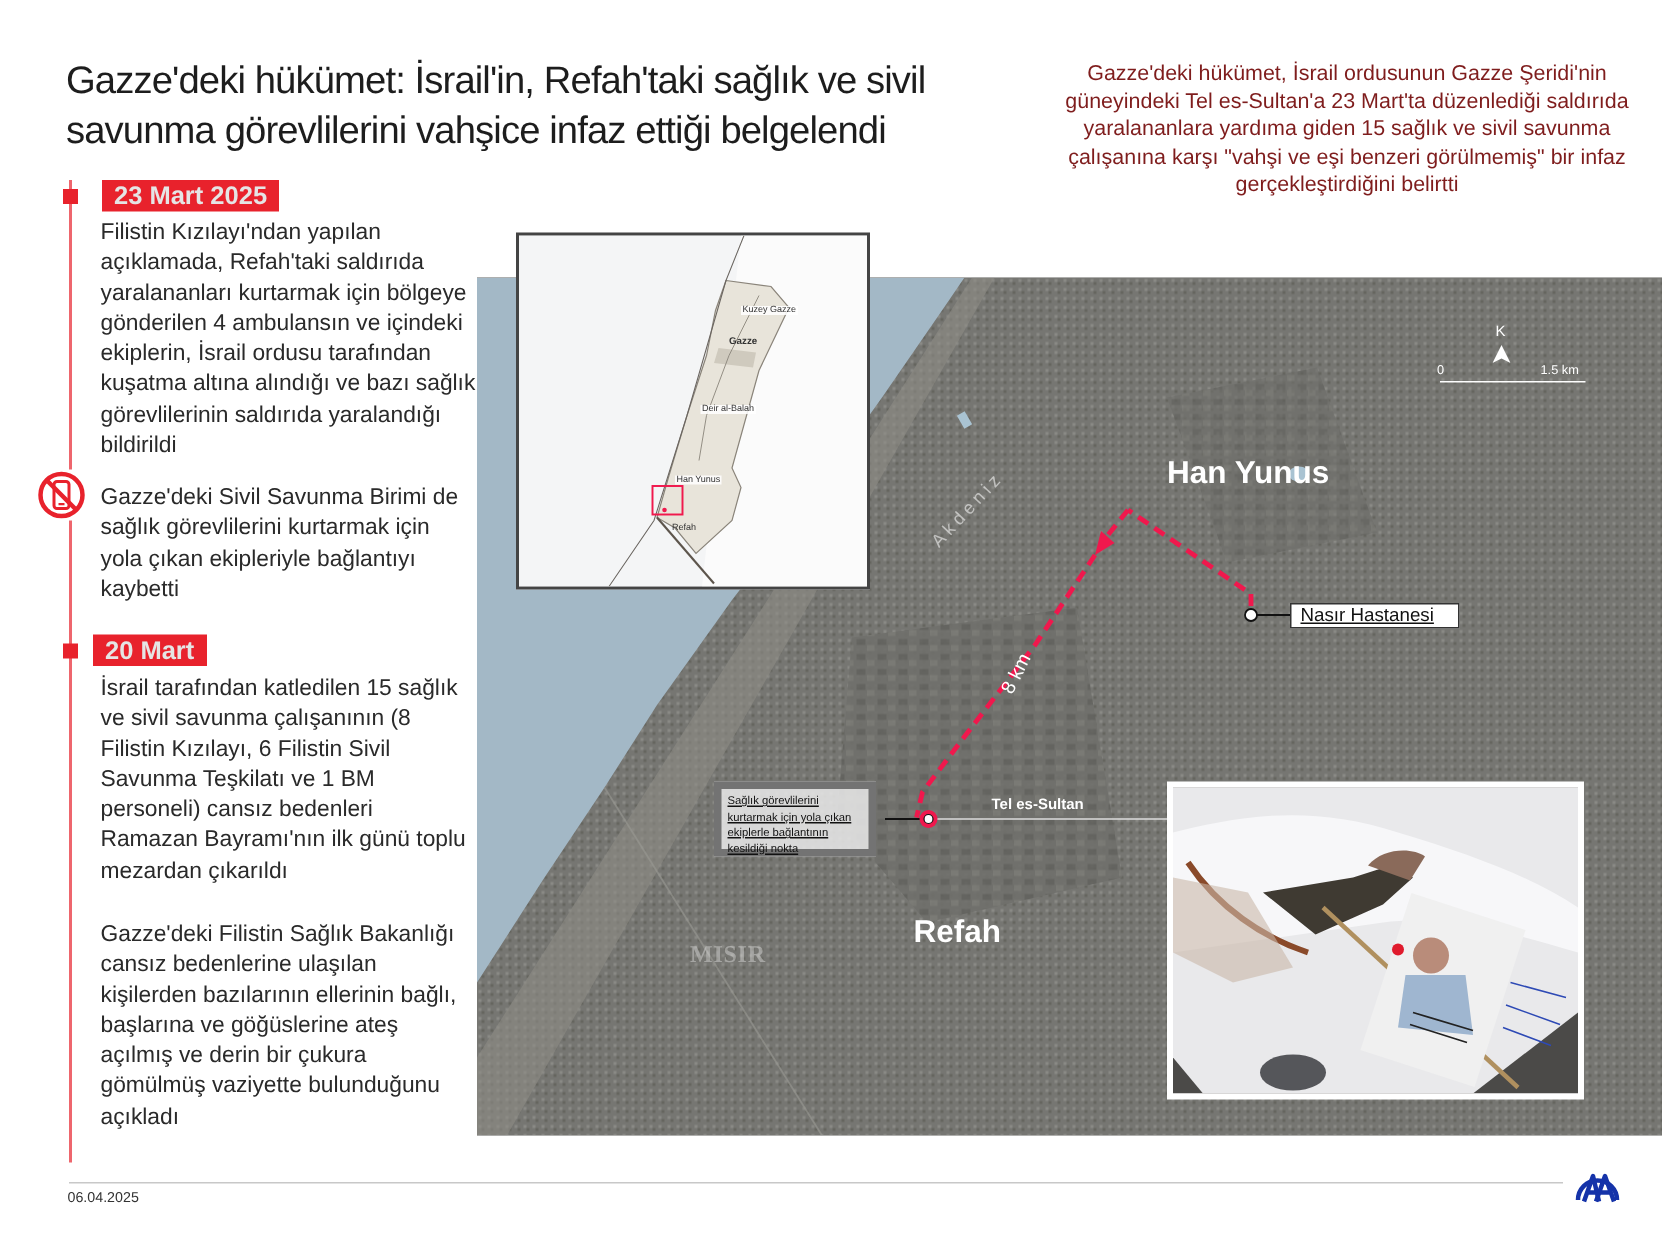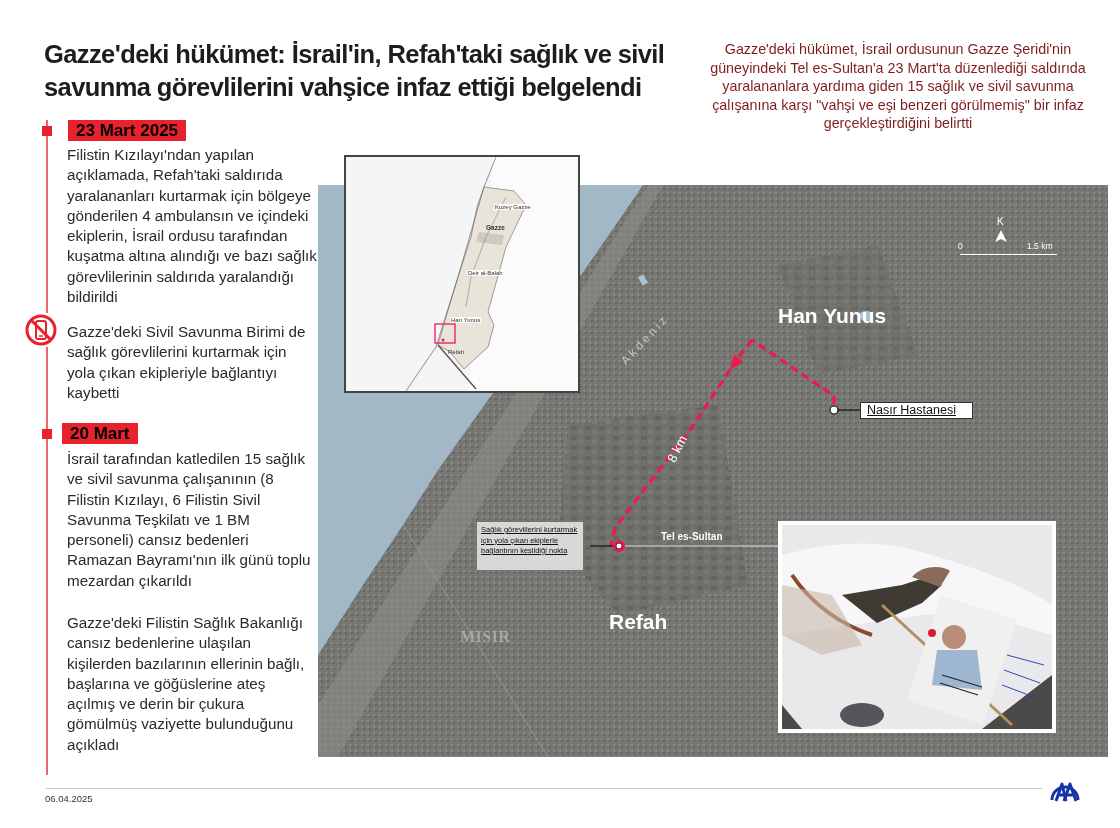--- a/index.html
+++ b/index.html
@@ -1,44 +1,44 @@
 <!DOCTYPE html>
 <html><head>
 <meta charset="utf-8">
 <style>
   * { box-sizing: border-box; margin: 0; padding: 0; }
   html, body { width: 1120px; height: 828px; background: #ffffff; overflow: hidden; }
   body { position: relative; font-family: "Liberation Sans", "DejaVu Sans", sans-serif; color: #222; }
 
-  .title { position: absolute; left: 44px; top: 38px; width: 640px; font-size: 25.5px; font-weight: bold; line-height: 33px; color: #1d1d1d; letter-spacing: -0.6px; }
+  .title { position: absolute; left: 44px; top: 38px; width: 640px; font-size: 25.5px; font-weight: normal; line-height: 33px; color: #1d1d1d; letter-spacing: -0.6px; }
   .summary { position: absolute; left: 698px; top: 40px; width: 400px; font-size: 14.3px; line-height: 18.6px; color: #7f1d1d; text-align: center; }
 
   .timeline-line { position: absolute; left: 46px; top: 120px; width: 2px; height: 655px; background: #e8333c; opacity: 0.75; }
   .tl-dot { position: absolute; width: 10px; height: 10px; background: #e8222c; }
-  .date-badge { position: absolute; background: #e8222c; color: #000000; font-weight: bold; font-size: 17px; line-height: 21px; padding: 0 8px; }
+  .date-badge { position: absolute; background: #e8222c; color: #e5e5e5; font-weight: bold; font-size: 17px; line-height: 21px; padding: 0 8px; }
   .tl-text { position: absolute; left: 67px; width: 250px; font-size: 15.2px; line-height: 20.3px; color: #2a2a2a; }
 
   .no-phone-icon { position: absolute; left: 24px; top: 313px; width: 34px; height: 34px; background: #fff; }
 
   .map { position: absolute; left: 318px; top: 185px; width: 790px; height: 572px; overflow: hidden; background: #6e6e6b; }
   .map svg.bg { position: absolute; left: 0; top: 0; }
 
   .inset { position: absolute; left: 344px; top: 155px; width: 236px; height: 238px; background: #f5f6f7; border: 2px solid #444; overflow: hidden; }
 
   .map-label { position: absolute; color: #fff; font-weight: bold; }
   .city-han { left: 778px; top: 304px; font-size: 21px; }
   .city-refah { left: 609px; top: 610px; font-size: 21px; }
   .misir { left: 460px; top: 628px; font-size: 16px; color: rgba(255,255,255,0.35); font-family: "Liberation Serif", serif; letter-spacing: 0.5px; text-align: center; }
   .akdeniz { left: 618px; top: 358px; font-size: 12px; color: rgba(255,255,255,0.55); font-weight: normal; letter-spacing: 3px; transform: rotate(-47deg); transform-origin: left top; }
   .km8 { left: 664px; top: 458px; font-size: 13px; font-weight: normal; transform: rotate(-63deg); transform-origin: left top; }
   .tel-label { left: 661px; top: 531px; font-size: 10px; font-weight: bold; text-align: center; }
 
   .callout-box { position: absolute; background: #fff; border: 1px solid #333; color: #111; text-decoration: underline; }
   .nasir-box { left: 860px; top: 402px; width: 113px; height: 17px; font-size: 12.5px; line-height: 15px; padding-left: 6px; }
-  .cut-box { left: 476px; top: 521px; width: 108px; height: 50px; font-size: 7.5px; line-height: 10.5px; padding: 3px 4px; background: rgba(230,230,230,0.88); border: 1px solid #737373; }
+  .cut-box { left: 476px; top: 521px; width: 108px; height: 50px; font-size: 7.5px; line-height: 10.5px; padding: 3px 4px; background: rgba(230,230,230,0.88); border: 5px solid #737373; }
 
   .scale { position: absolute; left: 955px; top: 214px; width: 110px; height: 46px; color: #fff; font-size: 8.5px; }
 
   .photo { position: absolute; left: 778px; top: 521px; width: 278px; height: 212px; background: #fff; padding: 4px; }
   .photo svg { display: block; }
 
   .footer-line { position: absolute; left: 46px; top: 788px; width: 996px; height: 1px; background: #c8c8c8; }
   .footer-date { position: absolute; left: 45px; top: 793px; font-size: 9.5px; color: #333; }
   .aa-logo { position: absolute; left: 1049px; top: 772px; width: 32px; height: 32px; }
 </style>

